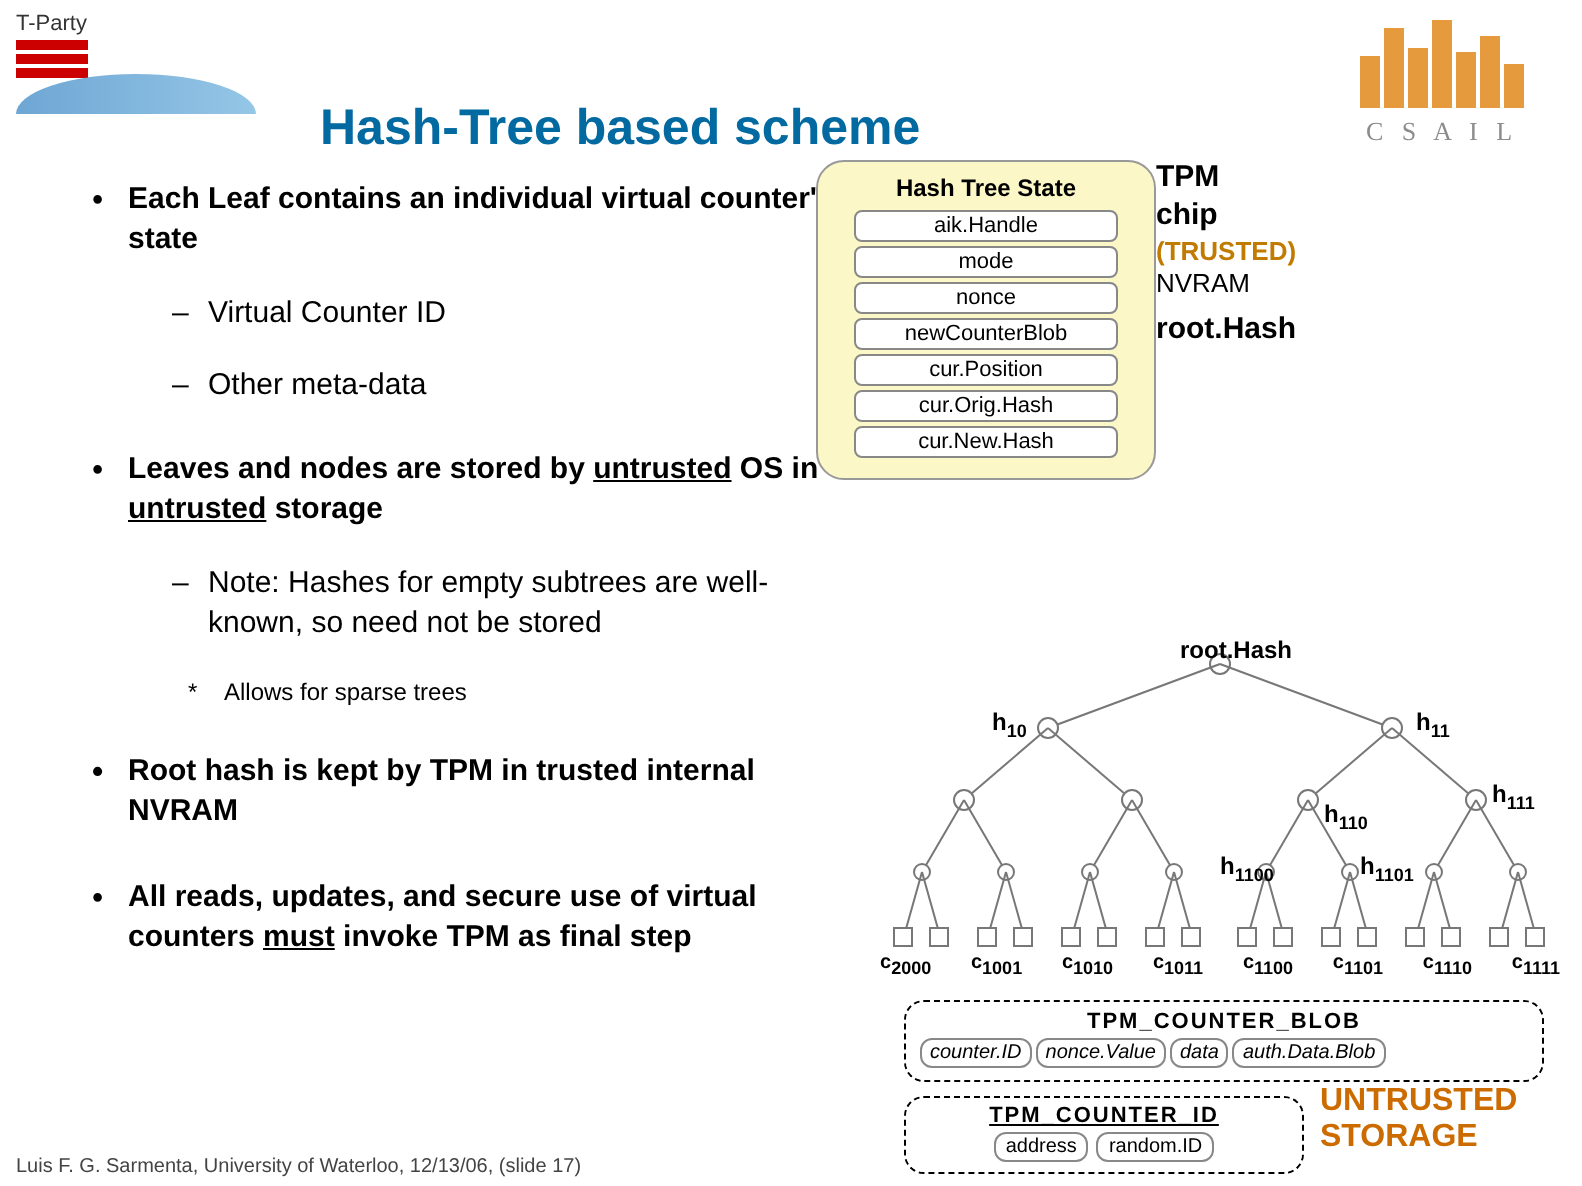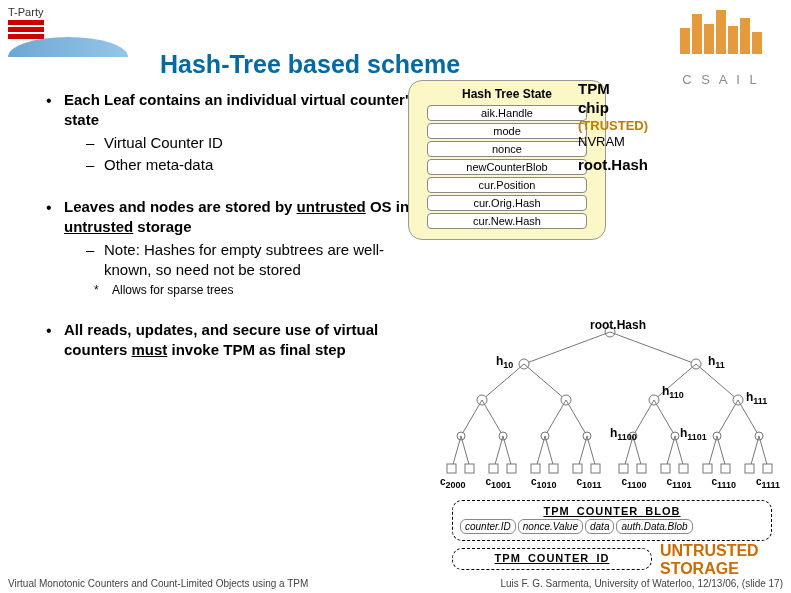--- a/index.html
+++ b/index.html
@@ -50,21 +50,22 @@
   display: flex;
   justify-content: center;
   align-items: flex-end;
   gap: 2px;
 }
 .logo-right .bldg div { width: 10px; background: #e59a3e; }
 .logo-right .csail {
   font-size: 13px;
   letter-spacing: 3px;
   color: #8c8c8c;
-  margin-top: 18px;
+  margin-top: 4px;
+  font-family: Liberation Serif, serif;
 }
 .title {
   position: absolute;
   left: 160px;
   top: 50px;
   color: #0369a1;
   font-size: 25px;
   font-weight: bold;
 }
 .content {
@@ -78,32 +79,32 @@
   width: 380px;
   font-size: 15px;
   line-height: 1.35;
 }
 .bullets ul { list-style: none; }
 .bullets > ul > li { margin-bottom: 22px; position: relative; padding-left: 18px; }
 .bullets > ul > li::before {
   content: "•"; position: absolute; left: 0; top: 0; font-size: 16px;
 }
 .bullets .sub { padding-left: 22px; }
-.bullets .sub li { position: relative; padding-left: 18px; margin-top: 2px;}
+.bullets .sub li { position: relative; padding-left: 18px; margin-top: 16px;}
 .bullets .sub li::before { content: "–"; position: absolute; left: 0; }
 .bullets .subsub { padding-left: 30px; font-size: 12px; }
 .bullets .subsub li::before { content: "*"; }
 .bold { font-weight: bold; }
 .uline { text-decoration: underline; }
 
 .hashtree-state {
   position: absolute;
   left: 408px;
   top: -10px;
-  width: 198px;
+  width: 170px;
   background: #fcf7c6;
   border: 1px solid #999;
   border-radius: 14px;
   padding: 6px 8px 8px 8px;
   font-size: 12px;
   text-align: center;
 }
 .hashtree-state .htlabel { font-weight: bold; margin-bottom: 4px; }
 .hashtree-state .field {
   border: 1px solid #888;
@@ -141,21 +142,21 @@
   position: absolute;
   left: 452px;
   top: 410px;
   width: 320px;
   border: 1.5px dashed #000;
   border-radius: 10px;
   padding: 4px 6px 6px 6px;
   text-align: center;
   font-size: 11px;
 }
-.blob-box .blabel { font-weight: bold; text-decoration: underline; letter-spacing: 1px; }
+.blob-box .blabel { font-weight: bold; letter-spacing: 1px; }
 .blob-box .cells { display: flex; margin-top: 2px; font-style: italic; }
 .blob-box .cell {
   border: 1px solid #888; border-radius: 6px;
   padding: 1px 4px; margin: 0 1px; background: #fff;
   font-size: 10px; white-space: nowrap;
 }
 
 .id-box {
   position: absolute;
   left: 452px;
@@ -235,20 +236,21 @@
       </li>
       <li>
         <span class="bold">Leaves and nodes are stored by <span class="uline">untrusted</span> OS in <span class="uline">untrusted</span> storage</span>
         <ul class="sub">
           <li>Note: Hashes for empty subtrees are well-known, so need not be stored</li>
         </ul>
         <ul class="subsub sub">
           <li>Allows for sparse trees</li>
         </ul>
       </li>
+      <li class="bold">Root hash is kept by TPM in trusted internal NVRAM</li>
       <li>
         <span class="bold">All reads, updates, and secure use of virtual counters <span class="uline">must</span> invoke TPM as final step</span>
       </li>
     </ul>
   </div>
 
   <div class="hashtree-state">
     <div class="htlabel">Hash Tree State</div>
     <div class="field">aik.Handle</div>
     <div class="field">mode</div>
@@ -336,21 +338,21 @@
           <line x1="319" y1="116" x2="310" y2="148"></line>
             <rect x="305" y="144" width="9" height="9"></rect>
           <line x1="319" y1="116" x2="328" y2="148"></line>
             <rect x="323" y="144" width="9" height="9"></rect>
         </g>
       </g>
     </svg>
     <div class="tlbl bold" style="left:150px;top:-2px">root.Hash</div>
     <div class="tlbl bold" style="left:56px;top:34px"><span>h</span><span class="sub-idx">10</span></div>
     <div class="tlbl bold" style="left:268px;top:34px"><span>h</span><span class="sub-idx">11</span></div>
-    <div class="tlbl bold" style="left:222px;top:64px"><span>h</span><span class="sub-idx">110</span></div>
+    <div class="tlbl bold" style="left:222px;top:80px"><span>h</span><span class="sub-idx">110</span></div>
     <div class="tlbl bold" style="left:306px;top:70px"><span>h</span><span class="sub-idx">111</span></div>
     <div class="tlbl bold" style="left:170px;top:106px"><span>h</span><span class="sub-idx">1100</span></div>
     <div class="tlbl bold" style="left:240px;top:106px"><span>h</span><span class="sub-idx">1101</span></div>
 
     <div class="tlbl bold" style="left:0px;top:156px;width:340px;display:flex;justify-content:space-between;font-size:10px">
       <span>c<span class="sub-idx">2000</span></span>
       <span>c<span class="sub-idx">1001</span></span>
       <span>c<span class="sub-idx">1010</span></span>
       <span>c<span class="sub-idx">1011</span></span>
       <span>c<span class="sub-idx">1100</span></span>
@@ -365,25 +367,28 @@
     <div class="cells">
       <div class="cell">counter.ID</div>
       <div class="cell">nonce.Value</div>
       <div class="cell">data</div>
       <div class="cell">auth.Data.Blob</div>
     </div>
   </div>
 
   <div class="id-box">
     <div class="blabel">TPM_COUNTER_ID</div>
+    <div class="cells">
+      <div class="cell">address</div>
+      <div class="cell">random.ID</div>
+    </div>
   </div>
 
   <div class="untrusted">
     <div>UNTRUSTED</div>
     <div>STORAGE</div>
   </div>
 
 </div>
 
 <div class="footer">
-  <span>Virtual Monotonic Counters and Count-Limited Objects using a TPM</span>
   <span>Luis F. G. Sarmenta, University of Waterloo, 12/13/06, (slide 17)</span>
 </div>
 
 </body></html>

